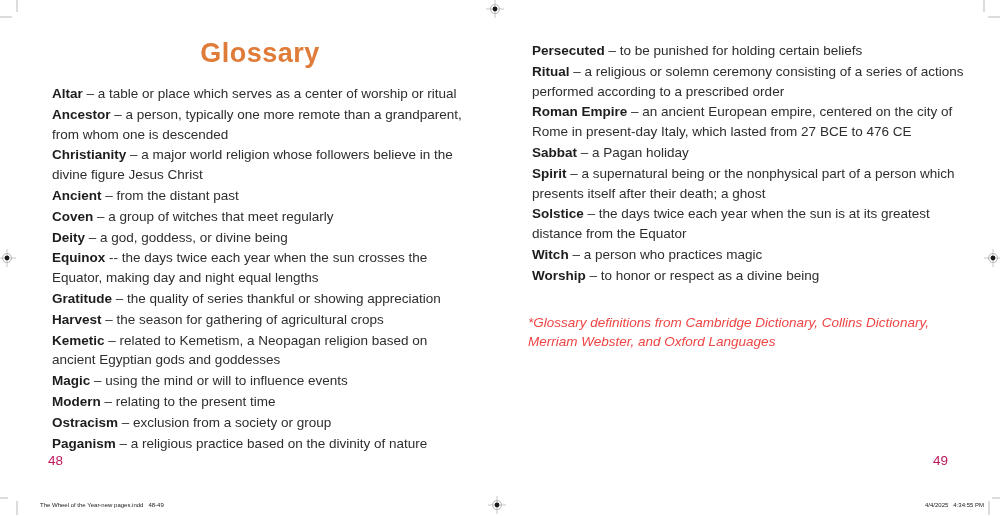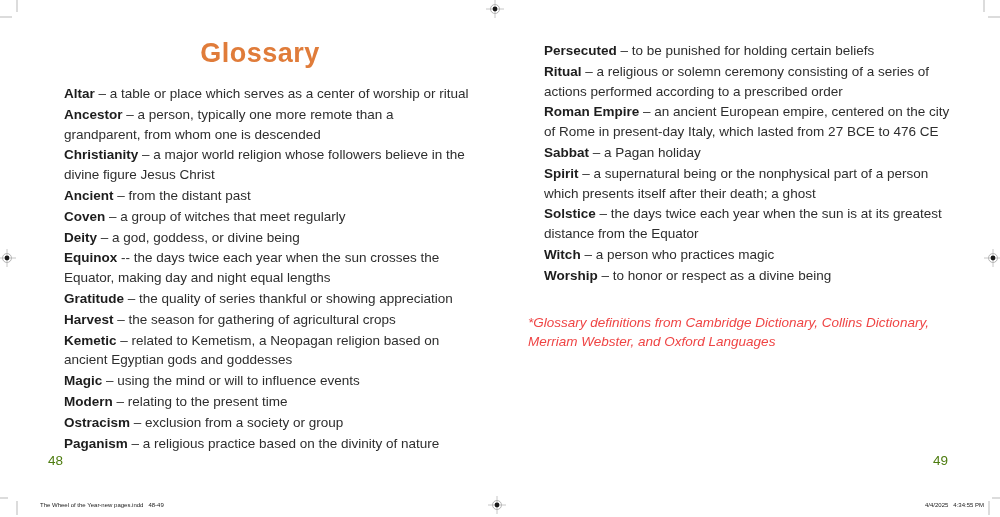--- a/index.html
+++ b/index.html
@@ -13,27 +13,27 @@
   .crop{position:absolute;background:#dcdcdc;}
   .reg{position:absolute;width:18px;height:18px;}
   
   .page-col{position:absolute;}
   #left-col{left:48px;top:38px;width:424px;}
   #right-col{left:528px;top:41px;width:436px;}
   .doc-title{
     text-align:center;font-size:27px;font-weight:700;letter-spacing:0.5px;
     color:#E07C3A;margin:0 0 15px 0;
   }
-  .entry{font-size:13.5px;line-height:19.8px;margin:0 0 1px 16px;color:#2e2e2e;}
+  .entry{font-size:13.5px;line-height:19.8px;margin:0 0 1px 4px;color:#2e2e2e;}
   .entry b{font-weight:700;color:#1d1d1d;}
   .note{
     font-size:13.5px;line-height:19.8px;font-style:italic;color:#ef4444;
     margin:27px 0 0 0;
   }
-  .page-num{position:absolute;font-size:13.5px;color:#4d7c0f;}
+  .page-num{position:absolute;font-size:13.5px;color:#be185d;}
   #pn-left{left:48px;top:453px;}
   #pn-right{right:52px;top:453px;}
   
   .slug{position:absolute;font-size:6px;color:#1a1a1a;white-space:pre;font-family:"Liberation Sans",sans-serif;}
   #slug-left{left:40px;top:502px;}
   #slug-right{right:16px;top:502px;}
 </style>
 </head>
 <body>
 

